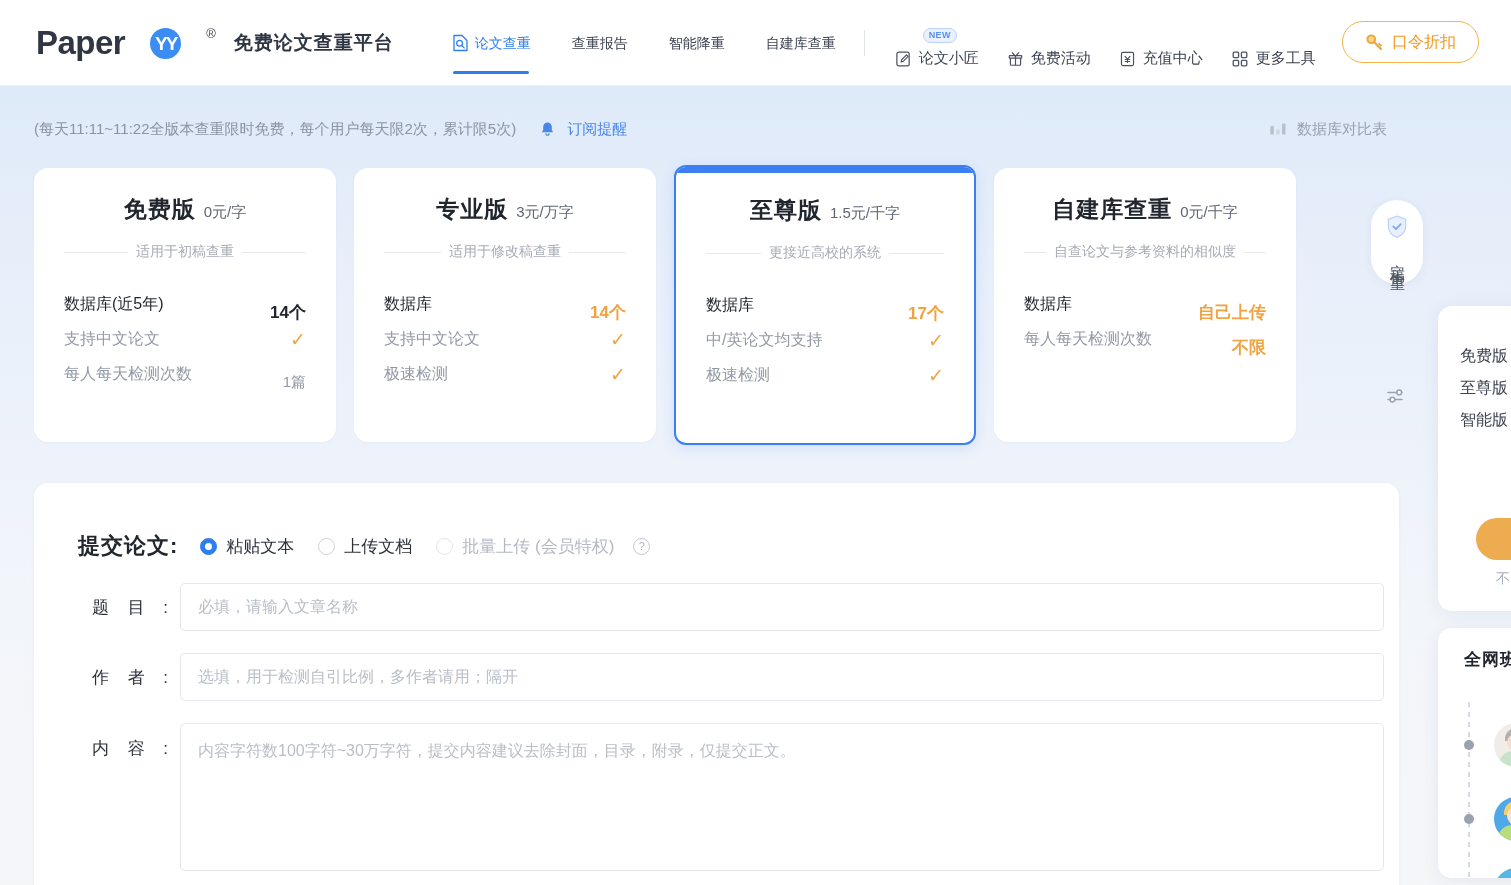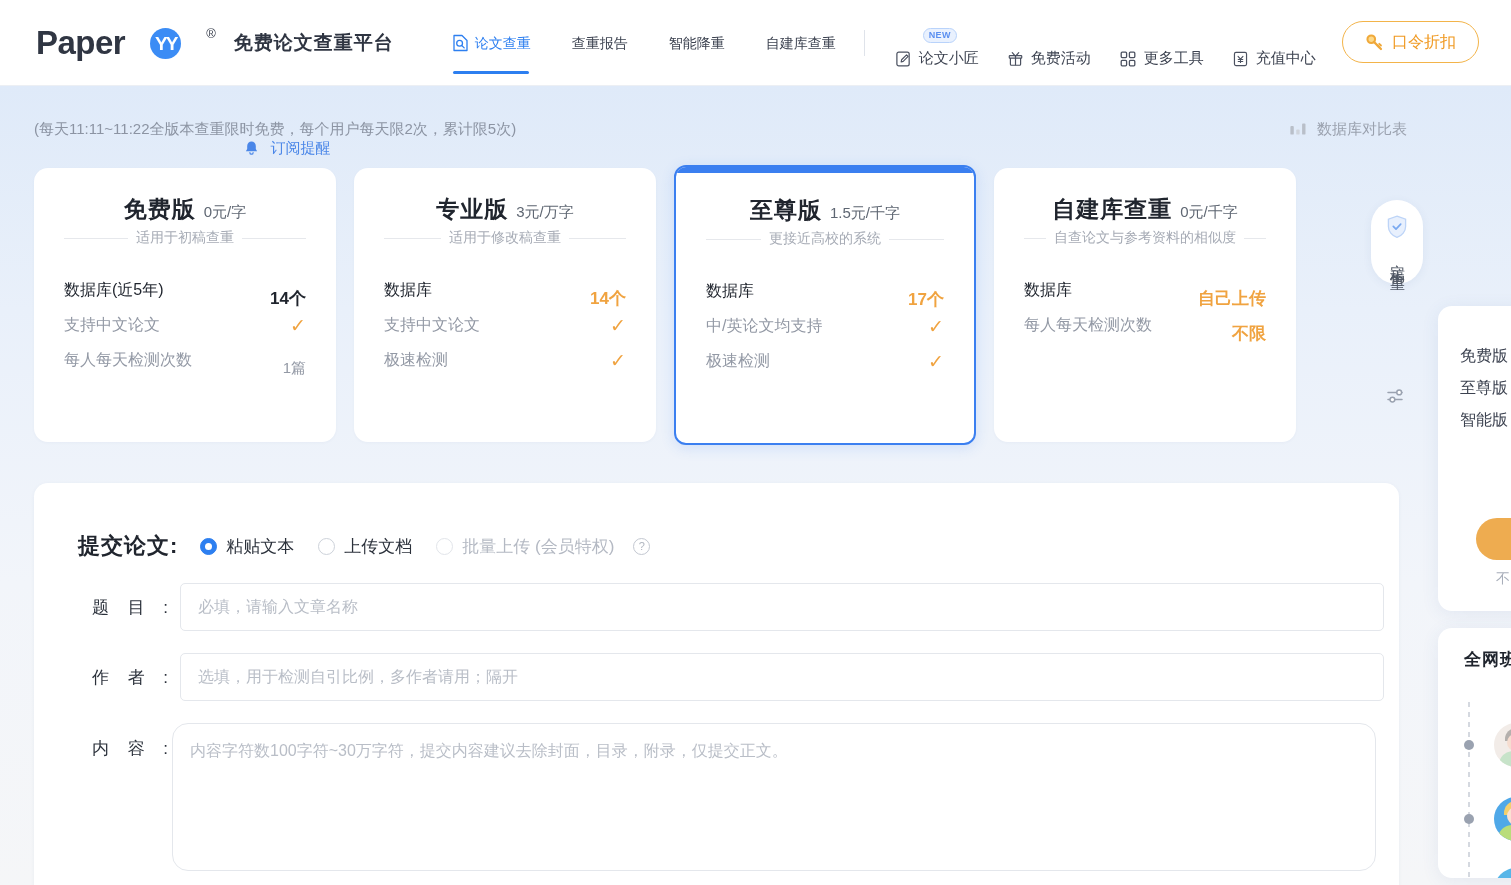--- a/index.html
+++ b/index.html
@@ -74,27 +74,27 @@
     color: #f09a23; font-size: 16px; cursor: pointer;
   }
 
   
   .body-bg {
     position: absolute; top: 86px; left: 0; width: 1511px; height: 799px;
     background: linear-gradient(180deg, #dfeaf9 0%, #e9f0fa 28%, #f2f5fa 62%, #f5f6f8 100%);
   }
 
   
-  .notice { position: absolute; top: 120px; left: 34px; display: flex; align-items: center; flex-direction: column; }
+  .notice { position: absolute; top: 120px; left: 34px; display: flex; align-items: center; }
   .notice-txt { font-size: 15px; color: #8c94a3; }
   .notice-sub { display: flex; align-items: center; gap: 12px; margin-left: 24px; cursor: pointer; }
   .notice-sub-txt { font-size: 15px; color: #4a86e8; }
 
   .db-compare {
-    position: absolute; top: 120px; right: 104px;
+    position: absolute; top: 120px; right: 124px;
     display: flex; align-items: center; gap: 9px; cursor: pointer;
   }
   .db-compare-txt { font-size: 15px; color: #9aa1ae; }
 
   
   .plans { position: absolute; top: 168px; left: 34px; display: flex; gap: 18px; }
   .plan {
     width: 302px; height: 274px; background: #fff; border-radius: 14px;
     padding: 26px 30px 0 30px; cursor: pointer; position: relative;
     box-shadow: 0 1px 3px rgba(40,70,120,0.04);
@@ -106,21 +106,21 @@
     overflow: hidden;
   }
   .plan.selected::before {
     content: ""; position: absolute; top: -2px; left: -2px; right: -2px;
     height: 8px; background: #3b7ff0; border-radius: 10px 10px 0 0;
   }
   .plan-head { text-align: center; display: flex; align-items: baseline; justify-content: center; gap: 8px; }
   .plan-name { font-size: 23px; font-weight: bold; color: #20252e; letter-spacing: 1px; }
   .plan-price { font-size: 15px; color: #5e6672; }
   .plan-div {
-    display: flex; align-items: center; gap: 8px; margin-top: 4px;
+    display: flex; align-items: center; gap: 8px; margin-top: 18px;
     justify-content: center;
   }
   .plan-div .ln { height: 1px; background: #e6e8ec; flex: 1; }
   .plan-desc { font-size: 14px; color: #a6abb5; white-space: nowrap; }
   .plan-rows { margin-top: 26px; }
   .plan-row {
     display: flex; justify-content: space-between; align-items: center;
     height: 35px; font-size: 16px;
   }
   .plan-row .k { color: #9399a5; }
@@ -197,22 +197,22 @@
   }
   .field-inp {
     margin-left: 12px; width: 1204px; height: 48px; border: 1px solid #e4e7ec;
     border-radius: 5px; background: #fff; padding: 0 17px; font-size: 16px;
     color: #2b313b; outline: none; font-family: "Liberation Sans", sans-serif;
   }
   .field-inp::placeholder { color: #b9bec7; }
   .field.area { align-items: flex-start; }
   .field.area .field-lbl { margin-top: 14px; }
   .field-area {
-    margin-left: 4px; width: 1204px; height: 148px; border: 1px solid #e4e7ec;
-    border-radius: 16px; background: #fff; padding: 14px 17px; font-size: 16px;
+    margin-left: 12px; width: 1204px; height: 148px; border: 1px solid #e4e7ec;
+    border-radius: 5px; background: #fff; padding: 14px 17px; font-size: 16px;
     color: #2b313b; outline: none; resize: none; line-height: 1.6;
     font-family: "Liberation Sans", sans-serif;
   }
   .field-area::placeholder { color: #b9bec7; }
 
   .ic { display: inline-flex; align-items: center; justify-content: center; }
 </style>
 </head>
 <body>
 
@@ -278,38 +278,38 @@
             <path d="M3.6 8v6.6a1 1 0 001 1h8.8a1 1 0 001-1V8" stroke="#4b5160" stroke-width="1.25"></path>
             <path d="M9 5.4v10.2" stroke="#4b5160" stroke-width="1.25"></path>
             <path d="M5.6 2.3l2.6 3M12.4 2.3l-2.6 3" stroke="#4b5160" stroke-width="1.25" stroke-linecap="round"></path>
           </svg>
         </span>
         <span>免费活动</span>
       </div>
 
       <div class="nav-tool">
         <span class="ic">
+          <svg width="17" height="18" viewBox="0 0 18 18" fill="none">
+            <rect x="2.6" y="2" width="12.8" height="14" rx="1.6" stroke="#4b5160" stroke-width="1.25"></rect>
+            <path d="M6.4 6.2L9 9.2l2.6-3M6.6 9.6h4.8M6.6 11.6h4.8M9 9.2v3.4" stroke="#4b5160" stroke-width="1.15" stroke-linecap="round"></path>
+          </svg>
+        </span>
+        <span>充值中心</span>
+      </div>
+
+      <div class="nav-tool">
+        <span class="ic">
           <svg width="18" height="18" viewBox="0 0 18 18" fill="none">
             <rect x="2.2" y="2.2" width="5.4" height="5.4" rx="1" stroke="#4b5160" stroke-width="1.3"></rect>
             <rect x="10.4" y="2.2" width="5.4" height="5.4" rx="1" stroke="#4b5160" stroke-width="1.3"></rect>
             <rect x="2.2" y="10.4" width="5.4" height="5.4" rx="1" stroke="#4b5160" stroke-width="1.3"></rect>
             <rect x="10.4" y="10.4" width="5.4" height="5.4" rx="1" stroke="#4b5160" stroke-width="1.3"></rect>
           </svg>
         </span>
         <span>更多工具</span>
-      </div>
-
-      <div class="nav-tool">
-        <span class="ic">
-          <svg width="17" height="18" viewBox="0 0 18 18" fill="none">
-            <rect x="2.6" y="2" width="12.8" height="14" rx="1.6" stroke="#4b5160" stroke-width="1.25"></rect>
-            <path d="M6.4 6.2L9 9.2l2.6-3M6.6 9.6h4.8M6.6 11.6h4.8M9 9.2v3.4" stroke="#4b5160" stroke-width="1.15" stroke-linecap="round"></path>
-          </svg>
-        </span>
-        <span>充值中心</span>
       </div>
     </div>
 
     <div class="key-btn">
       <span class="ic">
         <svg width="19" height="19" viewBox="0 0 20 20" fill="none">
           <circle cx="6.6" cy="6.6" r="4" stroke="#f0a93a" stroke-width="2.2" fill="#fcd98a"></circle>
           <path d="M9.4 9.4l7.4 7.4" stroke="#f0a93a" stroke-width="2.4" stroke-linecap="round"></path>
           <path d="M13.2 13.2l1.8 1.8M15 11.4l1.8 1.8" stroke="#f0a93a" stroke-width="2" stroke-linecap="round"></path>
         </svg>

